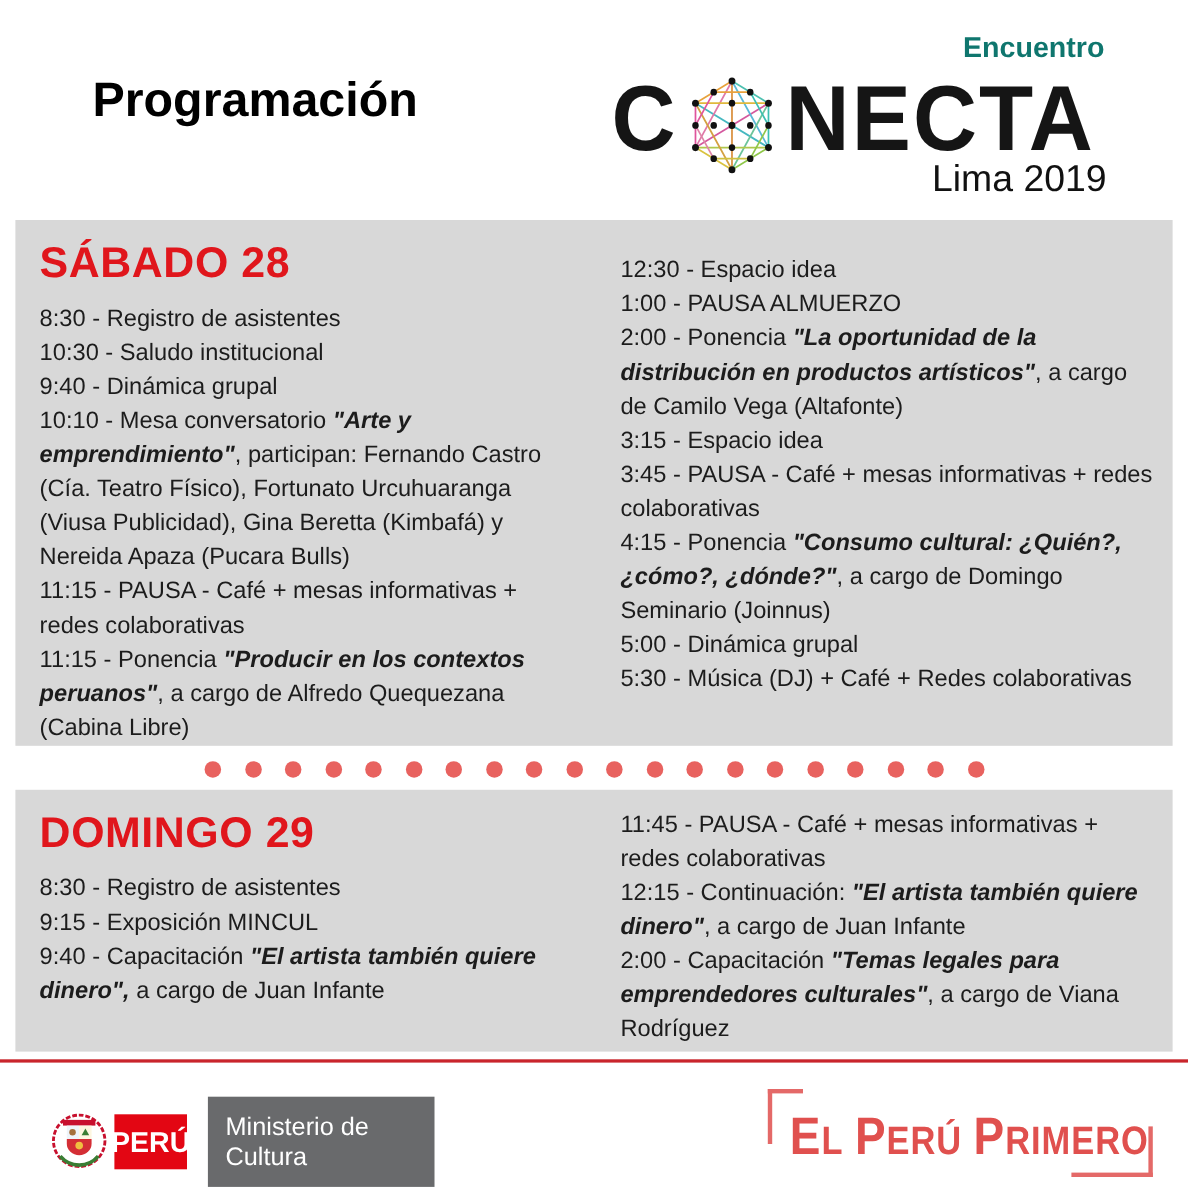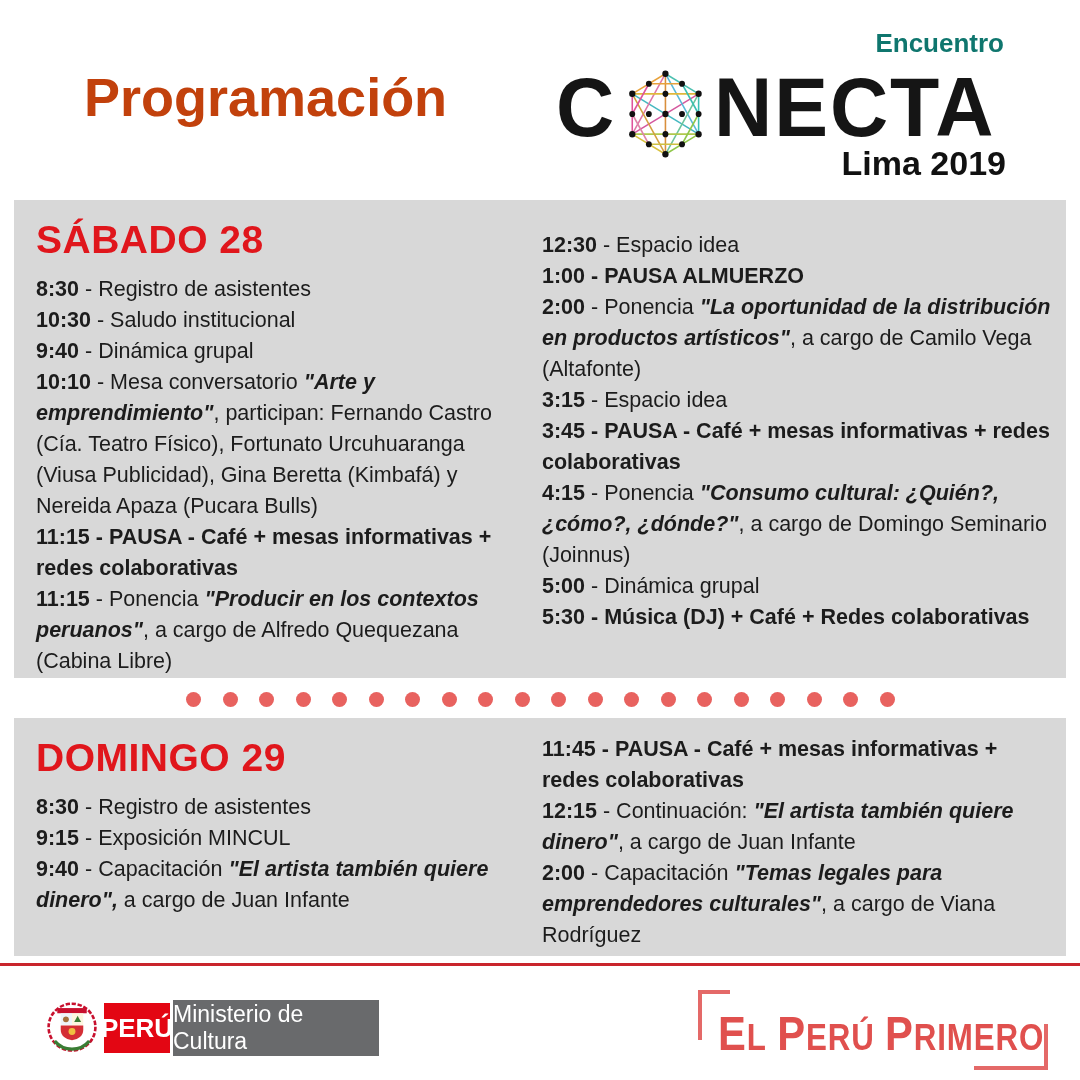--- a/index.html
+++ b/index.html
@@ -6,50 +6,50 @@
     --heading_red:#e0161c; --dot_red:#e8625f; --panel_gray:#d8d8d8;
     --ministry_red:#e30613; --ministry_gray:#696a6c; --slogan_red:#e0504e;
     --line_red:#c9252c; --text_dark:#1c1c1c;
   }
   *{box-sizing:border-box;margin:0;padding:0}
   html,body{width:1080px;height:1080px}
   body{font-family:"Liberation Sans",sans-serif;background:#fff;overflow:hidden}
   .poster{position:relative;width:1080px;height:1080px;background:#fff}
 
   
-  .page-title{position:absolute;left:84px;top:66px;font-size:54px;font-weight:700;color:#c2410c}
+  .page-title{position:absolute;left:84px;top:66px;font-size:44px;font-weight:700;color:#000000}
   .logo-encuentro{position:absolute;right:76px;top:28px;font-size:26px;font-weight:700;color:#0f766e}
   .logo-main{position:absolute;left:556px;top:56px;display:flex;align-items:center;
              font-size:84px;font-weight:700;letter-spacing:2px;color:#151515;transform:scaleX(.96);transform-origin:left}
   .logo-main .net-icon{width:96px;height:102px;margin:0 3px;transform:translateY(7px)}
-  .logo-lima{position:absolute;right:74px;top:144px;font-size:34px;font-weight:700;color:#111}
+  .logo-lima{position:absolute;right:74px;top:144px;font-size:34px;font-weight:400;color:#111}
 
   
   .panel{position:absolute;left:14px;width:1052px;background:var(--panel_gray);padding:16px 12px 0 22px}
   .panel-sat{top:200px;height:478px}
   .panel-sun{top:718px;height:238px}
-  .cols{display:grid;grid-template-columns:486px 1fr;column-gap:20px}
+  .cols{display:grid;grid-template-columns:486px 1fr;column-gap:42px}
   .day-title{color:var(--heading_red);font-size:39px;font-weight:700;letter-spacing:.5px;margin:2px 0 12px}
   .col2-sat{padding-top:14px}
   .item{font-size:21.5px;line-height:31px;color:var(--text_dark)}
-  .seg-b{font-weight:700}
+  .seg-b{font-weight:400}
   .seg-bi{font-weight:700;font-style:italic}
 
   
   .dots{position:absolute;left:186px;top:692px;display:flex;gap:21.5px}
   .dot{width:15px;height:15px;border-radius:50%;background:var(--dot_red)}
 
   
   .footer-line{position:absolute;left:0;top:963px;width:1080px;height:3px;background:var(--line_red)}
   .mincul{position:absolute;left:46px;top:997px;display:flex;align-items:center}
   .coat{width:52px;height:62px;margin-right:6px}
   .peru-box{width:66px;height:50px;background:var(--ministry_red);color:#fff;font-weight:700;font-size:26px;
             display:flex;align-items:center;justify-content:center}
-  .ministry-box{width:206px;height:56px;background:var(--ministry_gray);color:#fff;font-size:23px;
-            display:flex;align-items:center;margin-left:3px}
+  .ministry-box{width:206px;height:82px;background:var(--ministry_gray);color:#fff;font-size:23px;
+            display:flex;align-items:center;padding-left:16px;margin-left:19px}
   .slogan{position:absolute;left:698px;top:984px;width:352px;height:84px;color:var(--slogan_red)}
   .bracket-tl{position:absolute;left:0;top:6px;width:32px;height:50px;border-top:4px solid var(--slogan_red);
             border-left:4px solid var(--slogan_red);opacity:.85}
   .bracket-br{position:absolute;right:2px;bottom:-2px;width:74px;height:46px;border-bottom:4px solid var(--slogan_red);
             border-right:4px solid var(--slogan_red);opacity:.85}
   .slogan-text{position:absolute;left:20px;top:22px;white-space:nowrap;font-weight:800;letter-spacing:1px;
             transform:scaleX(.87);transform-origin:left}
   .sl-i{font-size:48px}
   .sl-r{font-size:36px}
   .sl-sp{display:inline-block;width:12px}

